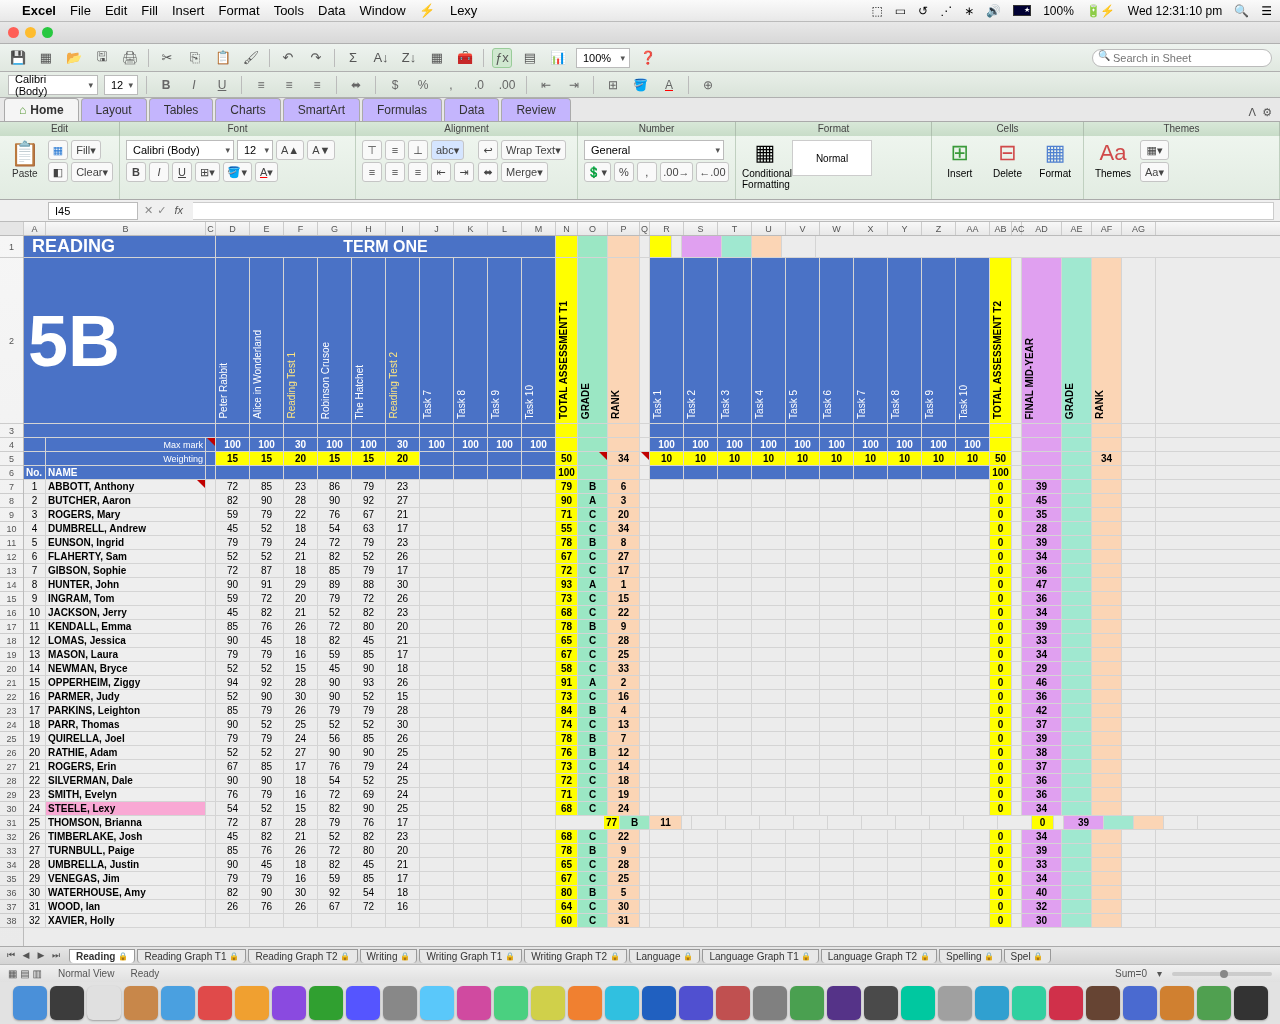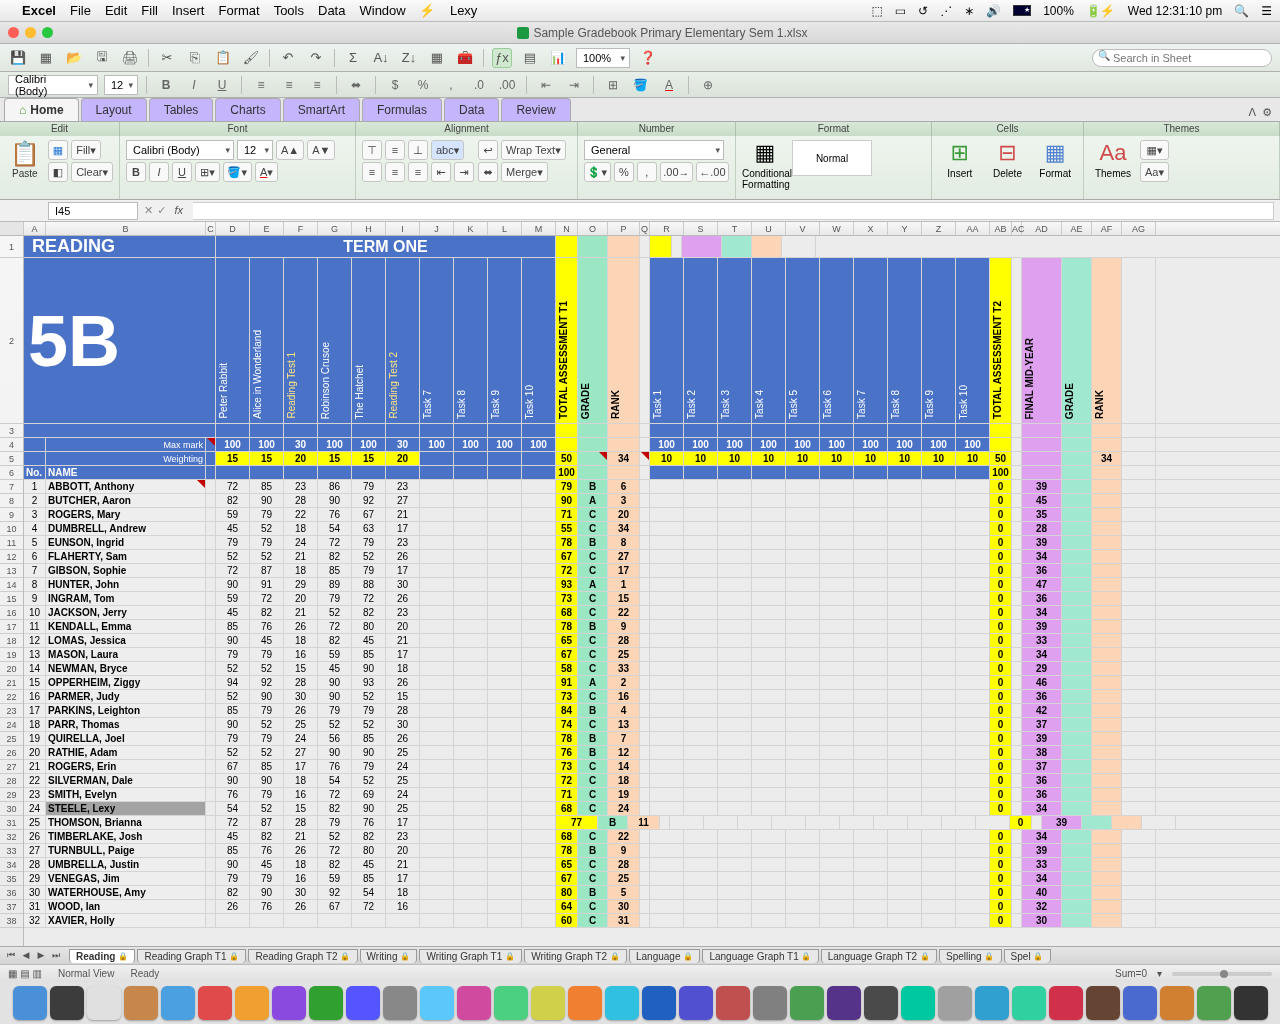--- a/index.html
+++ b/index.html
@@ -264,24 +264,20 @@
     <span>☰</span>
   </div>
 </div>
 
 <div class="titlebar">
   <div class="traffic">
     <span class="tr-red"></span>
     <span class="tr-yel"></span>
     <span class="tr-grn"></span>
   </div>
-  <div class="title">
-      <span class="doc-icon"></span>
-      <span>Sample Gradebook Primary Elementary Sem 1.xlsx</span>
-    </div>
 </div>
 
 <div class="qat">
   <span class="qat-btn">💾</span>
   <span class="qat-btn">▦</span>
   <span class="qat-btn">📂</span>
   <span class="qat-btn">🖫</span>
   <span class="qat-btn">🖨</span>
   <span class="sep"></span>
   <span class="qat-btn">✂</span>
@@ -1588,21 +1584,21 @@
         <div class="cell " style="width: 34px;"></div>
         <div class="cell yel-bg ctr bold" style="width: 22px;">0</div>
         <div class="cell " style="width: 10px;"></div>
         <div class="cell purp-bg ctr bold" style="width: 40px;">36</div>
         <div class="cell mint-bg" style="width: 30px;"></div>
         <div class="cell peach-bg" style="width: 30px;"></div>
         <div class="cell " style="width: 34px;"></div>
       </div>
       <div class="row ">
         <div class="cell ctr" style="width: 22px; background: rgb(238, 238, 238);">24</div>
-        <div class="cell bold" style="width: 160px; background: #a3a3a3;">STEELE, Lexy</div>
+        <div class="cell bold" style="width: 160px; background: #f9a8d4;">STEELE, Lexy</div>
         <div class="cell " style="width: 10px;"></div>
         <div class="cell ctr" style="width: 34px;">54</div>
         <div class="cell ctr" style="width: 34px;">52</div>
         <div class="cell ctr" style="width: 34px;">15</div>
         <div class="cell ctr" style="width: 34px;">82</div>
         <div class="cell ctr" style="width: 34px;">90</div>
         <div class="cell ctr" style="width: 34px;">25</div>
         <div class="cell ctr" style="width: 34px;"></div>
         <div class="cell ctr" style="width: 34px;"></div>
         <div class="cell ctr" style="width: 34px;"></div>
@@ -1635,21 +1631,21 @@
         <div class="cell ctr" style="width: 34px;">72</div>
         <div class="cell ctr" style="width: 34px;">87</div>
         <div class="cell ctr" style="width: 34px;">28</div>
         <div class="cell ctr" style="width: 34px;">79</div>
         <div class="cell ctr" style="width: 34px;">76</div>
         <div class="cell ctr" style="width: 34px;">17</div>
         <div class="cell ctr" style="width: 34px;"></div>
         <div class="cell ctr" style="width: 34px;"></div>
         <div class="cell ctr" style="width: 34px;"></div>
         <div class="cell ctr" style="width: 34px;"></div>
-        <div class="cell yel-bg ctr bold" style="width: 42px;">77</div>
+        <div class="cell yel-bg ctr bold" style="width: 16px; margin-left: 48px;">77</div>
         <div class="cell grn-bg ctr bold" style="width: 30px;">B</div>
         <div class="cell peach-bg ctr bold" style="width: 32px;">11</div>
         <div class="cell " style="width: 10px;"></div>
         <div class="cell " style="width: 34px;"></div>
         <div class="cell " style="width: 34px;"></div>
         <div class="cell " style="width: 34px;"></div>
         <div class="cell " style="width: 34px;"></div>
         <div class="cell " style="width: 34px;"></div>
         <div class="cell " style="width: 34px;"></div>
         <div class="cell " style="width: 34px;"></div>

